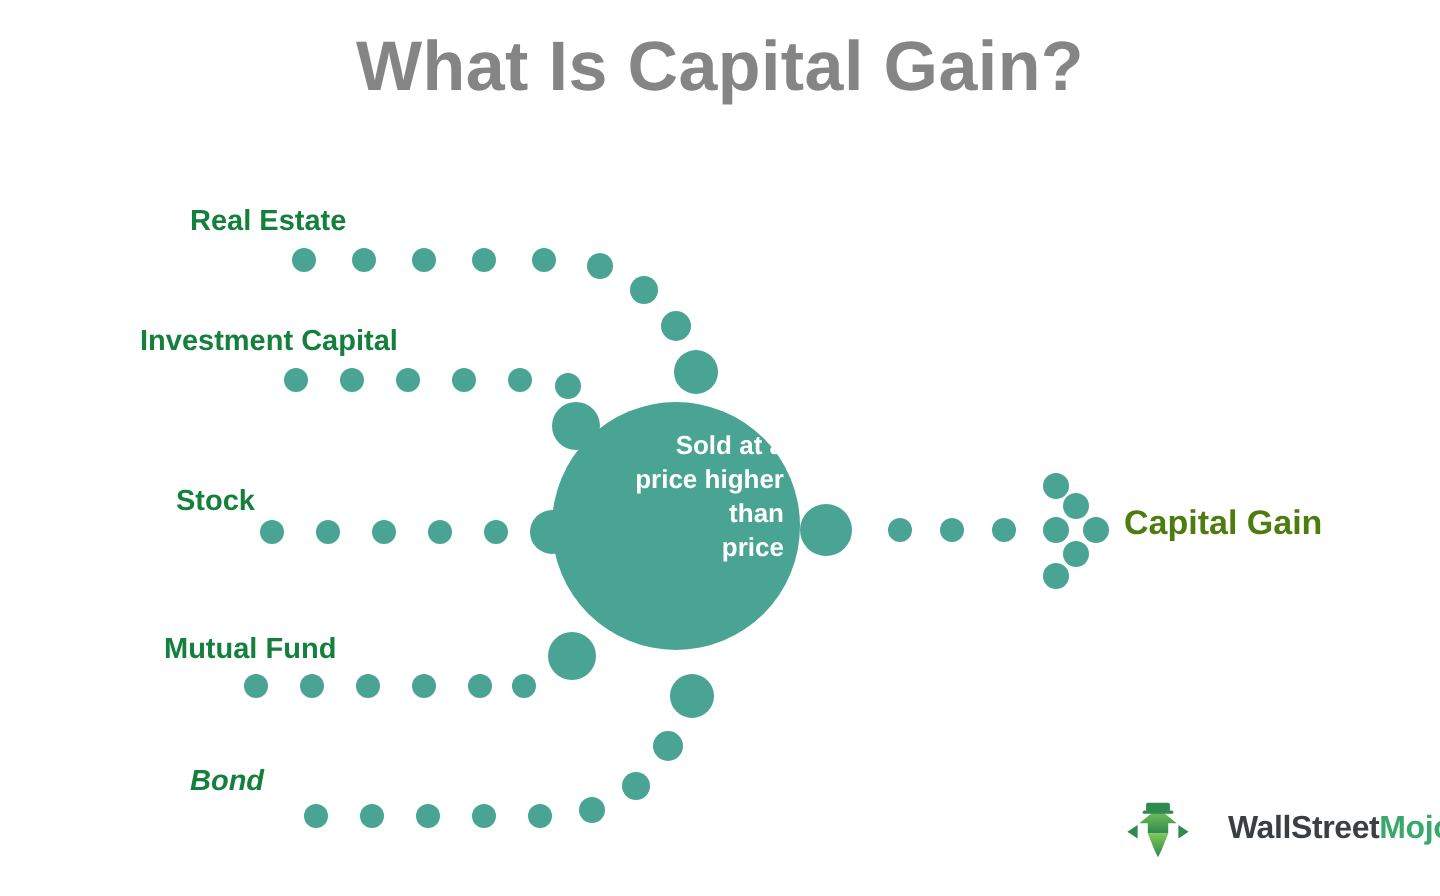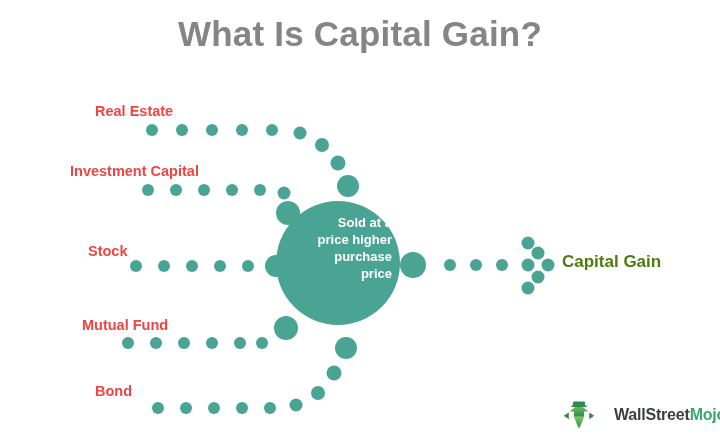--- a/index.html
+++ b/index.html
@@ -43,21 +43,21 @@
     top: 0;
     width: 720px;
     height: 448px;
   }
 
   
   .src-label {
     position: absolute;
     font-size: 14.5px;
     font-weight: bold;
-    color: #ef4444;
+    color: #15803d;
     white-space: nowrap;
     text-align: right;
   }
 
   
   #capital-gain-label {
     position: absolute;
     left: 562px;
     top: 252px;
     font-size: 17px;
@@ -173,29 +173,29 @@
       <circle cx="528" cy="243" r="6.5" fill="#4aa494"></circle>
       <circle cx="538" cy="253" r="6.5" fill="#4aa494"></circle>
       <circle cx="538" cy="277" r="6.5" fill="#4aa494"></circle>
       <circle cx="528" cy="288" r="6.5" fill="#4aa494"></circle>
     </g>
   </svg>
 
   <div id="center-text">
     <div>Sold at a</div>
     <div>price higher</div>
-    <div>purchase</div>
+    <div>than</div>
     <div>price</div>
   </div>
 
   <div class="src-label" style="left:95px;  top:103px;">Real Estate</div>
   <div class="src-label" style="left:70px;  top:163px;">Investment Capital</div>
   <div class="src-label" style="left:88px;  top:243px;">Stock</div>
   <div class="src-label" style="left:82px;  top:317px;">Mutual Fund</div>
-  <div class="src-label" style="left:95px;  top:383px;">Bond</div>
+  <div class="src-label" style="left:95px;  top:383px;font-style:italic;">Bond</div>
 
   <div id="capital-gain-label">Capital Gain</div>
 
   <div id="logo">
     <svg id="logo-mark" viewBox="0 0 40 40" xmlns="http://www.w3.org/2000/svg">
       <defs>
         <linearGradient id="lg" x1="0" y1="0" x2="0" y2="1">
           <stop offset="0%" stop-color="#7ec855"></stop>
           <stop offset="100%" stop-color="#2e8a4e"></stop>
         </linearGradient>

